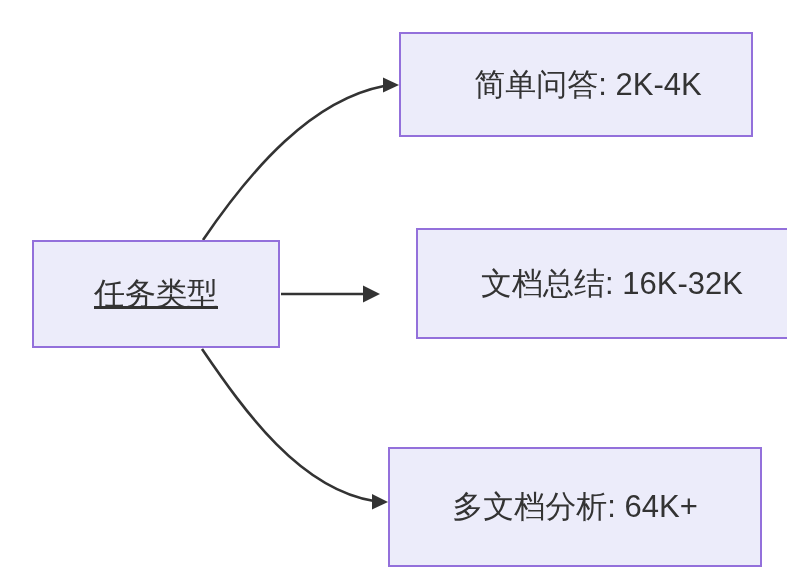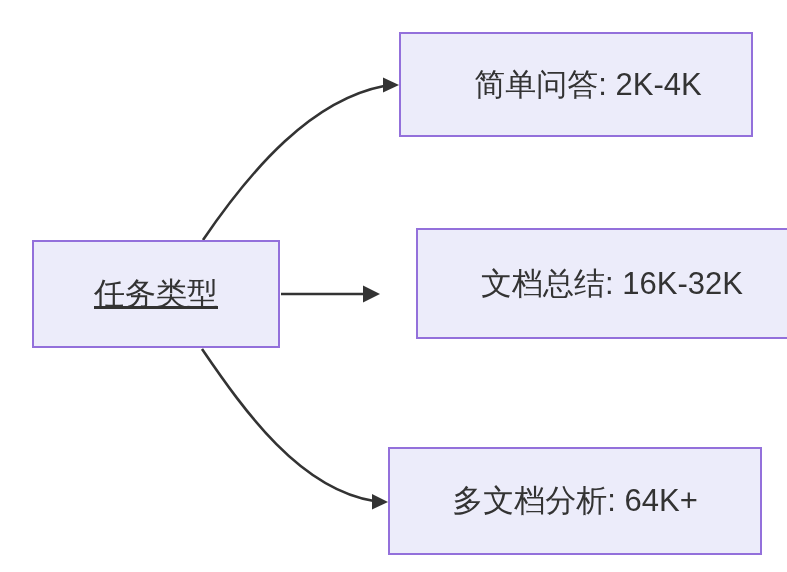--- a/index.html
+++ b/index.html
@@ -39,21 +39,21 @@
     display: flex;
     align-items: center;
     justify-content: center;
     font-size: 31px;
     color: var(--text, #333333);
     white-space: nowrap;
   }
   .n-root   { left: 32px;  top: 240px; width: 248px; height: 108px; text-decoration: underline; }
   .n-top    { left: 399px; top: 32px;  width: 354px; height: 105px; padding-left: 24px; }
   .n-mid    { left: 380px; top: 228px; width: 392px; height: 111px; margin-left: 36px; }
-  .n-bottom { left: 388px; top: 447px; width: 374px; height: 108px; text-align: center; }
+  .n-bottom { left: 388px; top: 447px; width: 374px; height: 120px; text-align: center; }
 </style>
 </head>
 <body>
 
 <div class="canvas">
 
   <svg class="edges" width="787" height="572" viewBox="0 0 787 572" aria-hidden="true">
 
     <path class="edge-path" d="M 203 240 C 252 168, 312 100, 384 86"></path>
     <polygon class="arrowhead" points="399,85 383,77.5 383,92.5"></polygon>

